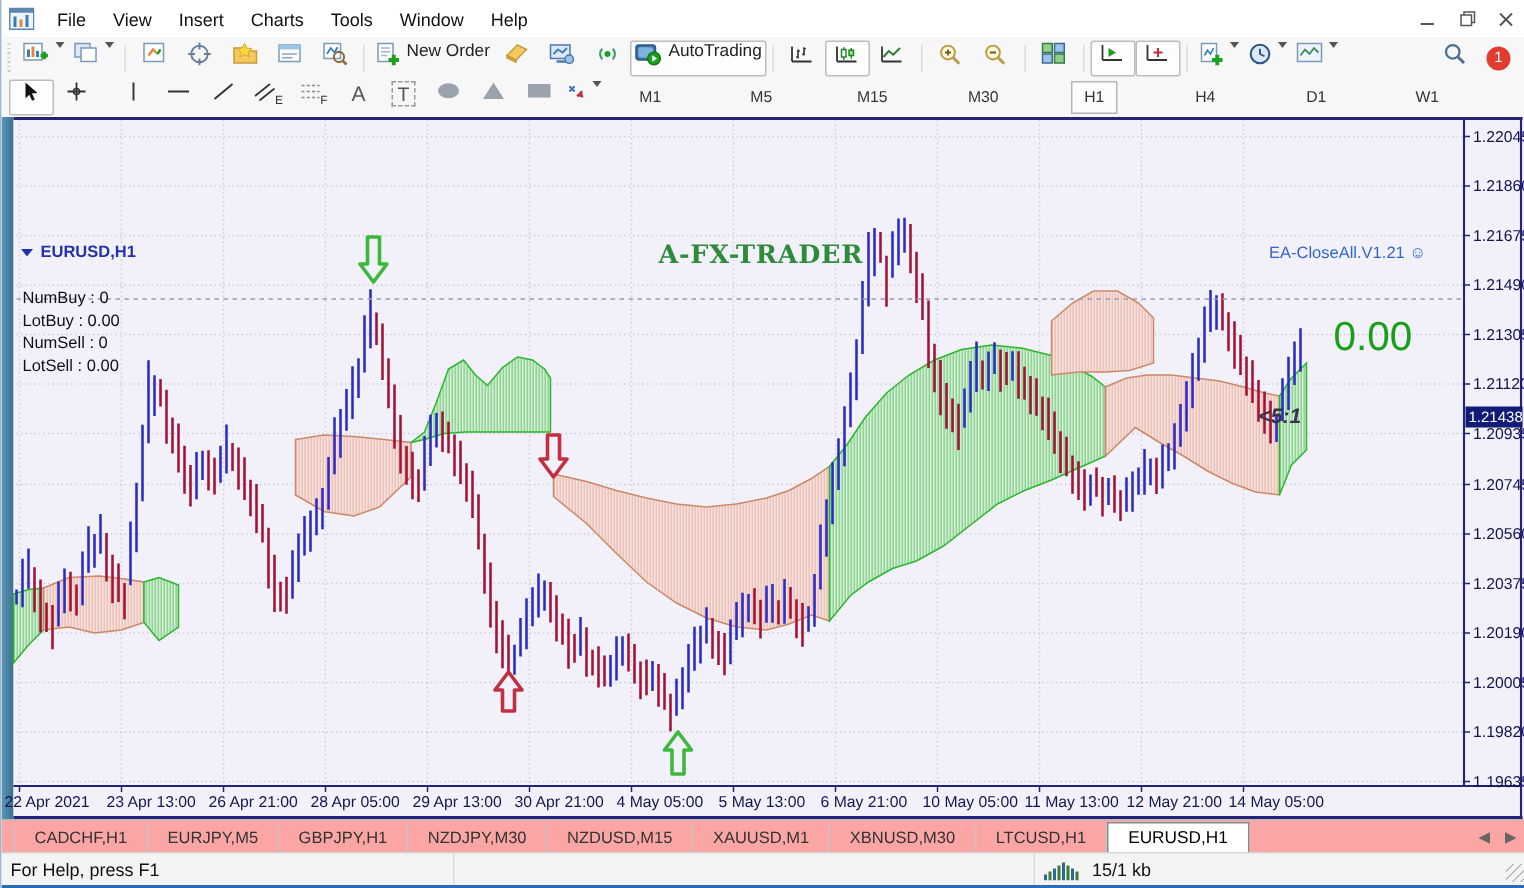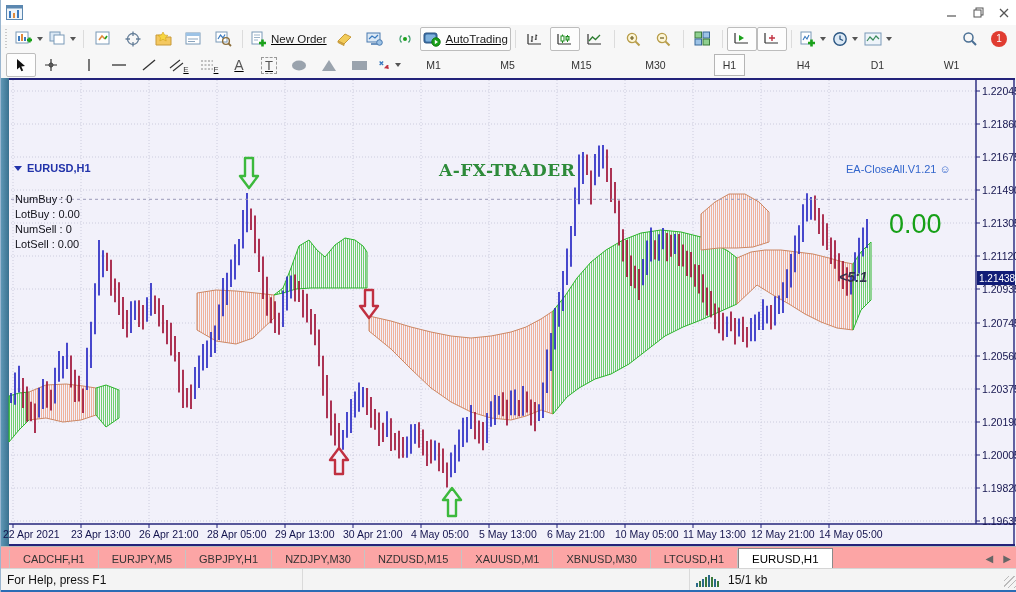--- a/index.html
+++ b/index.html
@@ -16,22 +16,22 @@
   #wincontrols{margin-left:auto;display:flex;align-items:center;height:100%;}
   .winbtn{width:26px;height:100%;display:flex;align-items:center;justify-content:center;color:#555;}
   
   .toolbar{position:absolute;left:0;width:1016px;background:#f7f7f7;display:flex;align-items:center;}
   #toolbar1{top:25px;height:27px;border-bottom:1px solid #ededed;}
   #toolbar2{top:52px;height:26px;border-bottom:1px solid #d8d8d8;}
   .grip{width:6px;height:20px;margin:0 3px 0 2px;
     background-image:repeating-linear-gradient(#c9c9c9 0 1px,transparent 1px 3px);
     background-size:2px 100%;background-repeat:repeat-y;background-position:2px 0;}
   .tsep{width:1px;height:18px;background:#dcdcdc;margin:0 4px;}
-  .tbtn{height:22px;min-width:24px;display:flex;align-items:center;justify-content:center;
-    border:1px solid transparent;border-radius:2px;padding:0 2px;position:relative;text-decoration:underline;}
+  .tbtn{height:22px;min-width:24px;display:flex;align-items:flex-start;justify-content:center;
+    border:1px solid transparent;border-radius:2px;padding:0 2px;position:relative;}
   .tbtn.pressed{border-color:#bdbdbd;background:#fdfdfd;}
   .tbtn .lbl{font-size:11.5px;color:#222;margin-left:4px;}
   .caret{width:0;height:0;border-left:3.5px solid transparent;border-right:3.5px solid transparent;
     border-top:4px solid #555;margin-left:4px;}
   .tfbtn{height:20px;min-width:29px;display:flex;align-items:center;justify-content:center;
     font-size:10.5px;color:#333;border:1px solid transparent;margin:0 1px;}
   .tfbtn.active{border-color:#b5b5b5;background:#fcfcfc;}
   .glyph{font-size:13px;color:#444;}
   #searchspacer{flex:1;}
   #badge{width:16px;height:16px;border-radius:50%;background:#e03c31;color:#fff;font-size:10px;
@@ -85,20 +85,29 @@
 <body>
 
 <div id="menubar">
   <svg id="appicon" viewBox="0 0 17 15">
     <rect x="0.5" y="0.5" width="16" height="14" fill="#eef4fa" stroke="#5b87b0"></rect>
     <rect x="0.5" y="0.5" width="16" height="3" fill="#5b87b0"></rect>
     <rect x="3" y="6" width="2" height="7" fill="#3a7abf"></rect>
     <rect x="7" y="8" width="2" height="5" fill="#e08a3c"></rect>
     <rect x="11" y="5" width="2" height="8" fill="#3a7abf"></rect>
   </svg>
+  <div id="menu-items" style="display:flex;">
+      <div class="menu-item">File</div>
+      <div class="menu-item">View</div>
+      <div class="menu-item">Insert</div>
+      <div class="menu-item">Charts</div>
+      <div class="menu-item">Tools</div>
+      <div class="menu-item">Window</div>
+      <div class="menu-item">Help</div>
+    </div>
   <div id="wincontrols">
     <div class="winbtn">
       <svg width="10" height="10" viewBox="0 0 10 10">
           <line x1="0" y1="8" x2="9" y2="8" stroke="#555" stroke-width="1.2"></line>
         </svg>
     </div>
     <div class="winbtn">
       <svg width="11" height="11" viewBox="0 0 11 11">
           <rect x="3" y="1" width="7" height="7" fill="none" stroke="#555"></rect>
           <rect x="1" y="3" width="7" height="7" fill="#fff" stroke="#555"></rect>

